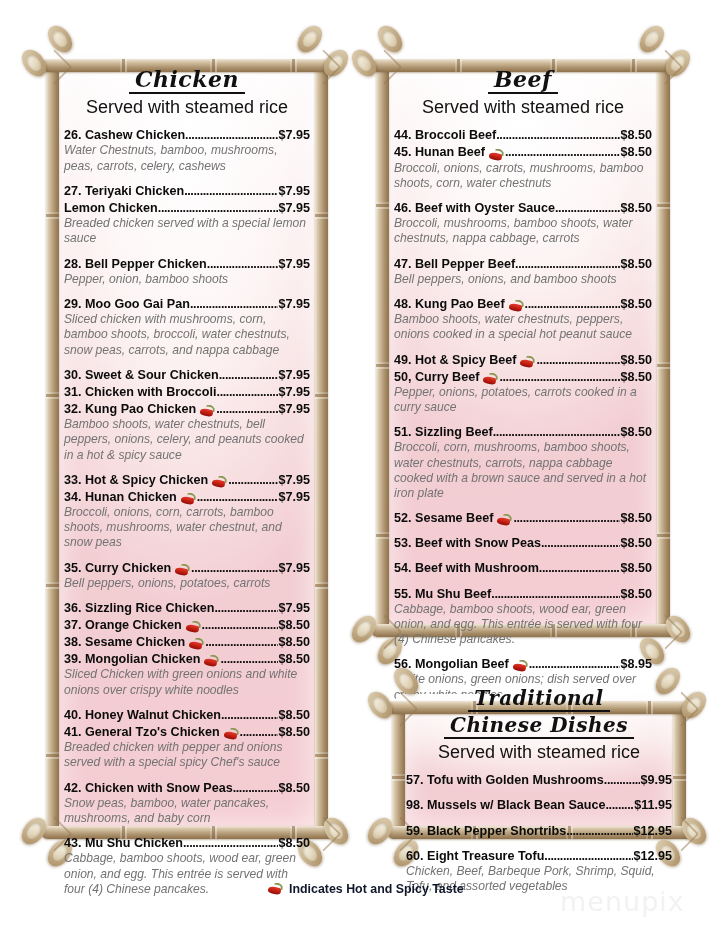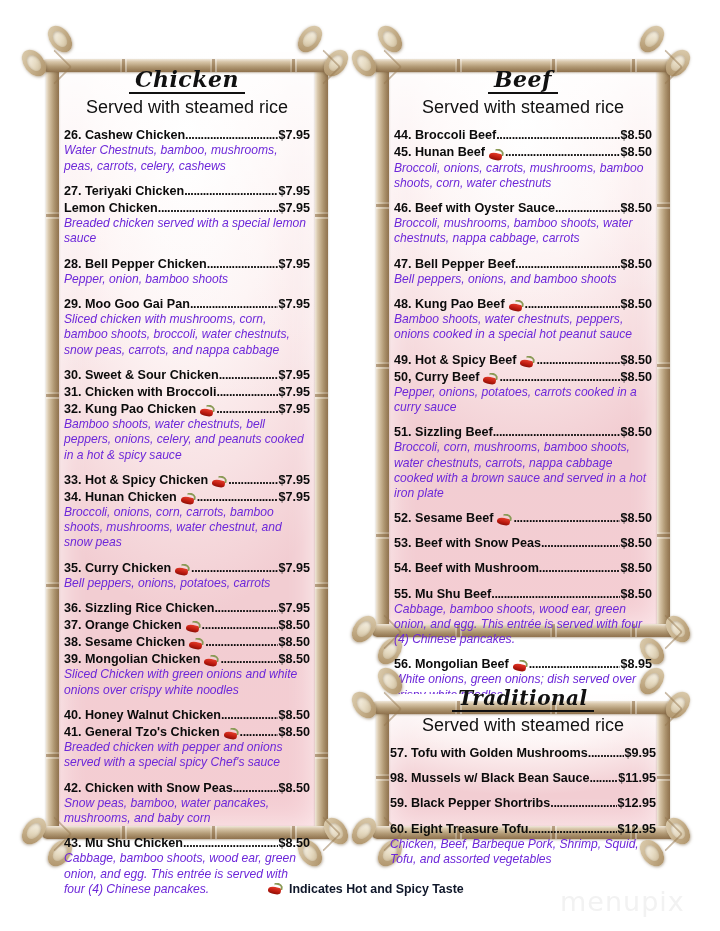--- a/index.html
+++ b/index.html
@@ -113,21 +113,21 @@
     transform:rotate(6deg);
   }
   .dots{
     flex:1 1 auto;overflow:hidden;
     font-weight:bold;letter-spacing:-0.4px;
     color:#0b0b0b;
     margin:0 0px;
   }
   .price{flex:0 0 auto;padding-left:0px;}
   .desc{
-    font-size:12.1px;font-style:italic;color:#6d28d9;
+    font-size:12.1px;font-style:italic;color:#737373;
     line-height:1.26;margin-top:0px;
   }
 
   
   .footer{
     position:absolute;display:flex;align-items:center;
     font-size:12.4px;font-weight:bold;color:#0f172a;
   }
   .footer .chili{margin:0 6px 0 0;}
   .watermark{
@@ -531,21 +531,21 @@
               </span>
               <span class="dots">........................................................</span>
               <span class="price">$8.95</span>
             </div>
             <div class="desc">White onions, green onions; dish served over crispy white noodles</div>
           </div>
         </div>
     </div>
   </div>
 
-  <div class="bamboo-panel" style="left:358px;top:668px;width:330px;height:190px;">
+  <div class="bamboo-panel" style="left:374px;top:668px;width:330px;height:190px;">
     <div class="paper" style="left:22px;top:26px;right:22px;bottom:24px;"></div>
 
     <div class="pole v" style="left:18px;top:38px;width:13px;height:130px;">
       <div class="node v" style="top:70px;"></div>
     </div>
     <div class="pole v" style="left:299px;top:38px;width:13px;height:130px;">
       <div class="node v" style="top:70px;"></div>
     </div>
     <div class="pole" style="left:14px;top:33px;width:304px;height:13px;">
       <div class="node h" style="left:85px;"></div>
@@ -567,20 +567,23 @@
     <div class="tube" style="left:284px;top:170px;"></div>
     <div class="lash" style="left:13px;top:28px;"></div>
     <div class="lash" style="left:294px;top:28px;"></div>
     <div class="lash" style="left:13px;top:153px;"></div>
     <div class="lash" style="left:294px;top:153px;"></div>
 
     <div class="content" style="left:32px;top:18px;width:266px;">
       <div class="sect-title" style="font-size:20px;">
         <span>Traditional</span>
       </div>
+      <div class="sect-title" style="font-size:20px;margin-top:1px;">
+        <span>Chinese Dishes</span>
+      </div>
       <div class="sect-sub">Served with steamed rice</div>
       <div>
           <div class="item">
             <div class="row">
               <span class="nm">57. Tofu with Golden Mushrooms</span>
               <span class="dots">........................................................</span>
               <span class="price">$9.95</span>
             </div>
           </div>
           <div class="item gap">

